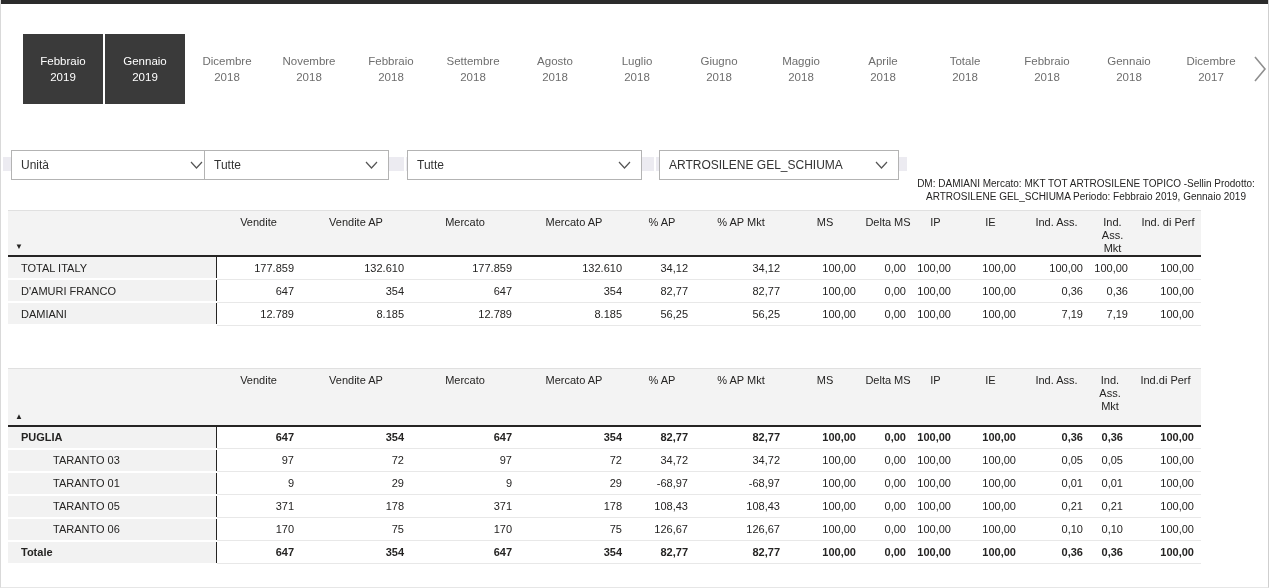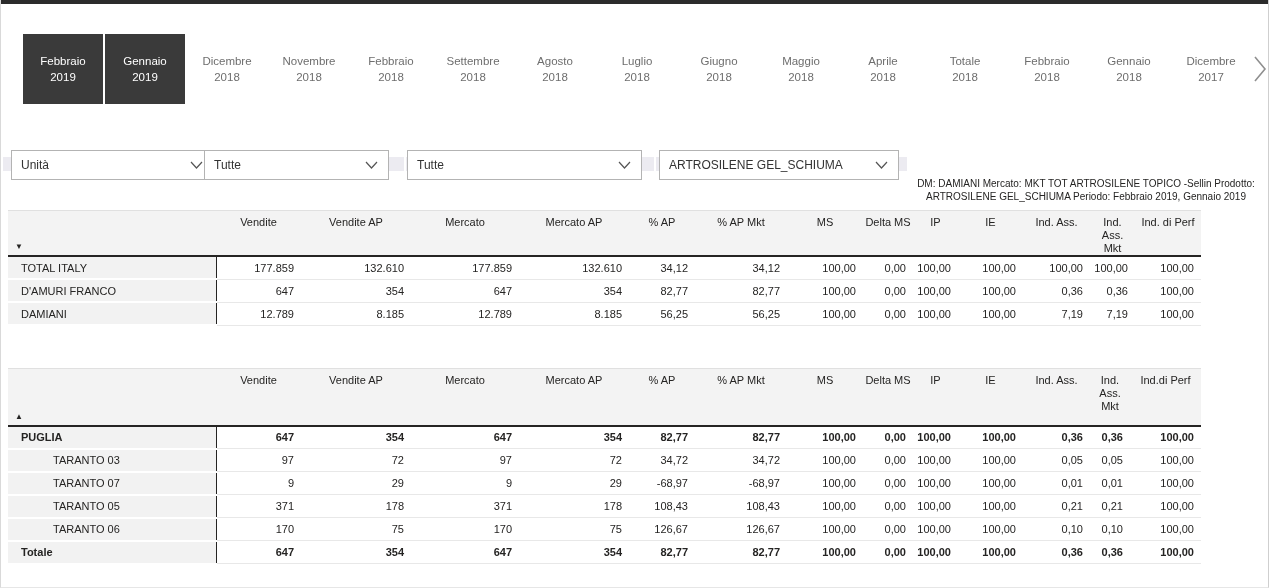--- a/index.html
+++ b/index.html
@@ -309,21 +309,21 @@
           <td>34,72</td>
           <td>100,00</td>
           <td>0,00</td>
           <td>100,00</td>
           <td>100,00</td>
           <td>0,05</td>
           <td>0,05</td>
           <td>100,00</td>
         </tr>
         <tr class="indent">
-          <th class="rowlabel">TARANTO 07</th>
+          <th class="rowlabel">TARANTO 01</th>
           <td>9</td>
           <td>29</td>
           <td>9</td>
           <td>29</td>
           <td>-68,97</td>
           <td>-68,97</td>
           <td>100,00</td>
           <td>0,00</td>
           <td>100,00</td>
           <td>100,00</td>

